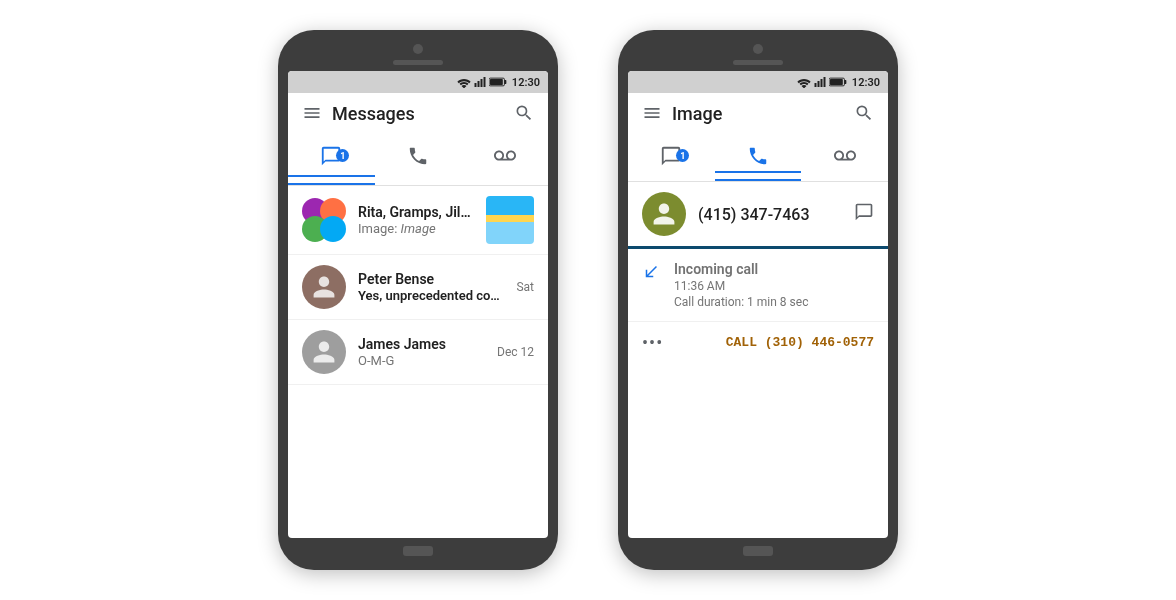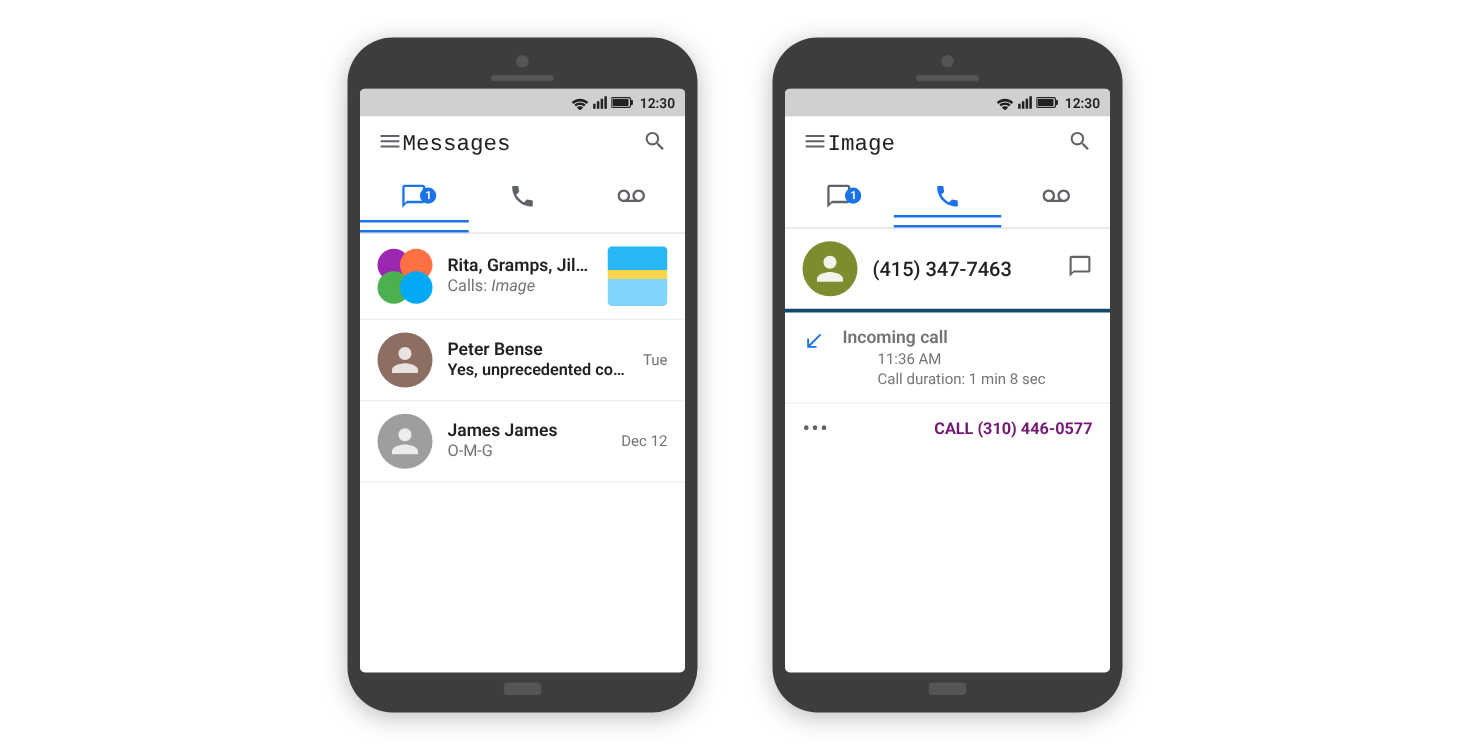--- a/index.html
+++ b/index.html
@@ -74,23 +74,22 @@
     .status-time {
       font-size: 11px;
       font-weight: 600;
       color: #222;
       margin-left: 2px;
     }
 
     
     .toolbar {
       display: flex;
-      align-items: center;
       padding: 10px 14px;
-      font-family: Liberation Mono, monospace;
+      gap: 10px;
     }
     .toolbar-title {
       font-size: 18px;
       font-weight: 500;
       color: #212121;
       flex: 1;
     }
     .icon-btn {
       cursor: pointer;
       color: #5f6368;
@@ -259,34 +258,34 @@
     }
     .call-info-title {
       font-size: 14px;
       font-weight: 600;
       color: #737373;
     }
     .call-info-sub {
       font-size: 12px;
       color: #757575;
       margin-top: 2px;
-      margin-left: 28px;
     }
     .call-actions {
       display: flex;
       align-items: center;
       padding: 10px 14px;
       justify-content: space-between;
     }
     .call-link {
       font-size: 13px;
       font-weight: 700;
-      color: #701a75;
+      color: #a16207;
       text-decoration: none;
       cursor: pointer;
+      font-family: Liberation Mono, monospace;
     }
     .dots-btn {
       font-size: 18px;
       color: #5f6368;
       cursor: pointer;
       letter-spacing: 1px;
     }
   </style>
 </head>
 <body>
@@ -363,40 +362,40 @@
       <div class="list-item">
         <div class="avatar-group">
           <div class="av-sm" style="top:0;left:0;background:#9c27b0;"></div>
           <div class="av-sm" style="top:0;right:0;background:#ff7043;"></div>
           <div class="av-sm" style="bottom:0;left:0;background:#4caf50;"></div>
           <div class="av-sm" style="bottom:0;right:0;background:#03a9f4;"></div>
         </div>
         <div class="item-content">
           <div class="item-title">Rita, Gramps, Jill, James</div>
           <div class="item-sub">
-            <span>Calls: </span><em>Image</em>
+            <span>Image: </span><em>Image</em>
           </div>
         </div>
         <div class="item-thumb">
           <div class="beach-thumb"></div>
         </div>
       </div>
 
       <div class="list-item">
         <div class="avatar" style="background:#8d6e63;">
 
           <svg width="26" height="26" viewBox="0 0 24 24" fill="rgba(255,255,255,0.8)">
             <path d="M12 12c2.7 0 4.8-2.1 4.8-4.8S14.7 2.4 12 2.4 7.2 4.5 7.2 7.2 9.3 12 12 12zm0 2.4c-3.2 0-9.6 1.6-9.6 4.8v2.4h19.2v-2.4c0-3.2-6.4-4.8-9.6-4.8z"></path>
           </svg>
         </div>
         <div class="item-content">
           <div class="item-title">Peter Bense</div>
           <div class="item-sub" style="font-weight:600;color:#212121;">Yes, unprecedented consumer value!</div>
         </div>
-        <div class="item-time">Tue</div>
+        <div class="item-time">Sat</div>
       </div>
 
       <div class="list-item">
         <div class="avatar" style="background:#9e9e9e;">
           <svg width="26" height="26" viewBox="0 0 24 24" fill="rgba(255,255,255,0.8)">
             <path d="M12 12c2.7 0 4.8-2.1 4.8-4.8S14.7 2.4 12 2.4 7.2 4.5 7.2 7.2 9.3 12 12 12zm0 2.4c-3.2 0-9.6 1.6-9.6 4.8v2.4h19.2v-2.4c0-3.2-6.4-4.8-9.6-4.8z"></path>
           </svg>
         </div>
         <div class="item-content">
           <div class="item-title">James James</div>

